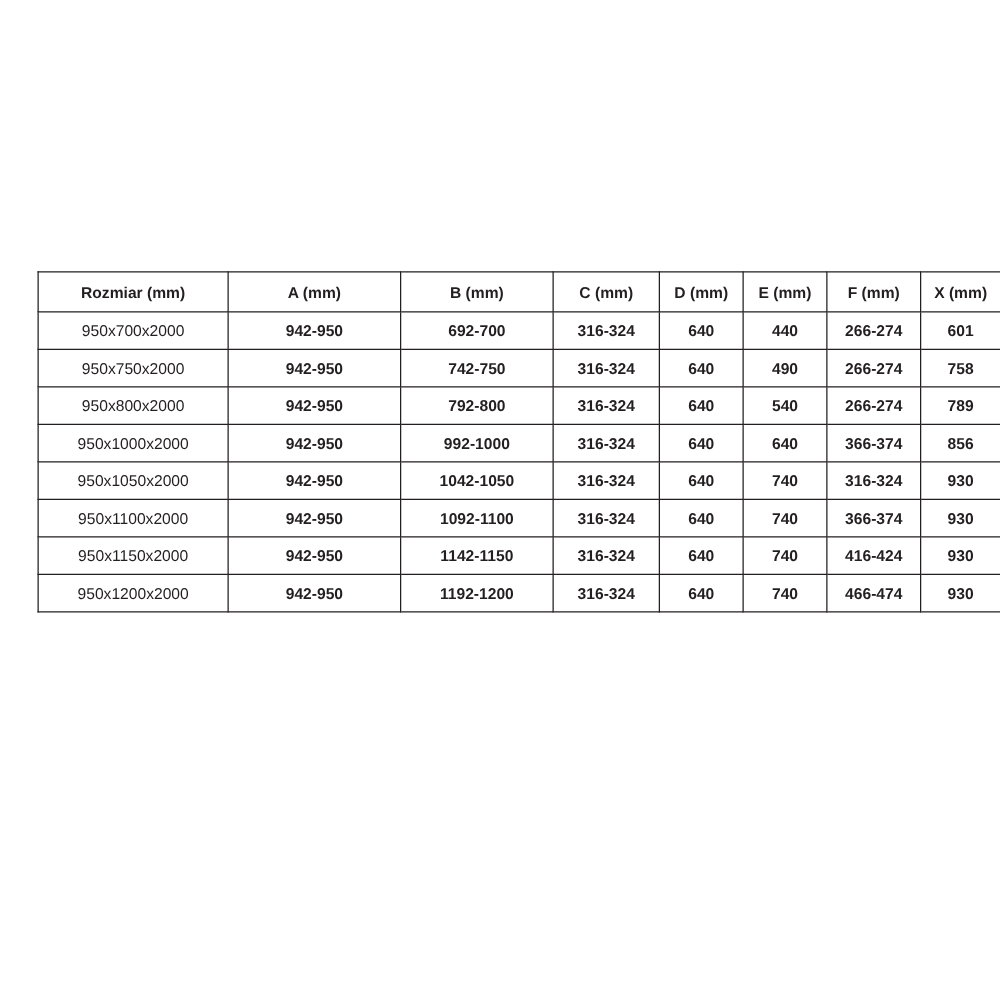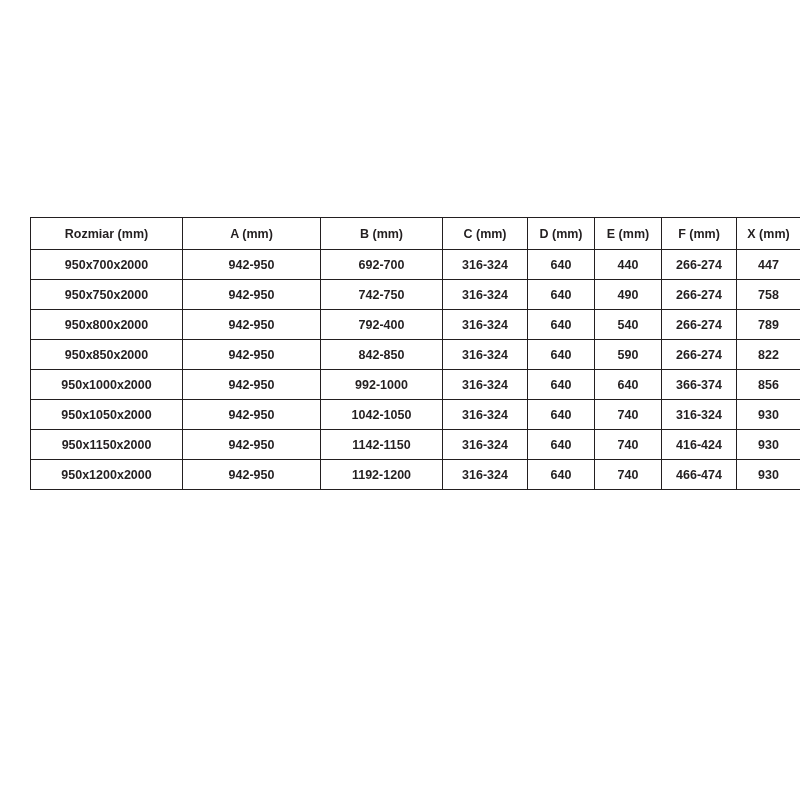--- a/index.html
+++ b/index.html
@@ -43,21 +43,21 @@
   }
   table.spec thead th {
     font-weight: bold;
     font-size: 12.5px;
     height: 32px;
   }
   table.spec tbody td {
     font-weight: bold;
   }
   table.spec tbody td.size-cell {
-    font-weight: bold;
+    font-weight: normal;
     margin-top: 42px;
   }
   
   col.c0 { width: 152px; }
   col.c1 { width: 138px; }
   col.c2 { width: 122px; }
   col.c3 { width: 85px; }
   col.c4 { width: 67px; }
   col.c5 { width: 67px; }
   col.c6 { width: 75px; }
@@ -93,70 +93,70 @@
       </thead>
       <tbody>
         <tr>
           <td class="size-cell">950x700x2000</td>
           <td>942-950</td>
           <td>692-700</td>
           <td>316-324</td>
           <td>640</td>
           <td>440</td>
           <td>266-274</td>
-          <td>447</td>
+          <td>601</td>
         </tr>
         <tr>
           <td class="size-cell">950x750x2000</td>
           <td>942-950</td>
           <td>742-750</td>
           <td>316-324</td>
           <td>640</td>
           <td>490</td>
           <td>266-274</td>
           <td>758</td>
         </tr>
         <tr>
           <td class="size-cell">950x800x2000</td>
           <td>942-950</td>
-          <td>792-400</td>
+          <td>792-800</td>
           <td>316-324</td>
           <td>640</td>
           <td>540</td>
           <td>266-274</td>
           <td>789</td>
-        </tr>
-        <tr>
-          <td class="size-cell">950x850x2000</td>
-          <td>942-950</td>
-          <td>842-850</td>
-          <td>316-324</td>
-          <td>640</td>
-          <td>590</td>
-          <td>266-274</td>
-          <td>822</td>
         </tr>
         <tr>
           <td class="size-cell">950x1000x2000</td>
           <td>942-950</td>
           <td>992-1000</td>
           <td>316-324</td>
           <td>640</td>
           <td>640</td>
           <td>366-374</td>
           <td>856</td>
         </tr>
         <tr>
           <td class="size-cell">950x1050x2000</td>
           <td>942-950</td>
           <td>1042-1050</td>
           <td>316-324</td>
           <td>640</td>
           <td>740</td>
           <td>316-324</td>
+          <td>930</td>
+        </tr>
+        <tr>
+          <td class="size-cell">950x1100x2000</td>
+          <td>942-950</td>
+          <td>1092-1100</td>
+          <td>316-324</td>
+          <td>640</td>
+          <td>740</td>
+          <td>366-374</td>
           <td>930</td>
         </tr>
         <tr>
           <td class="size-cell">950x1150x2000</td>
           <td>942-950</td>
           <td>1142-1150</td>
           <td>316-324</td>
           <td>640</td>
           <td>740</td>
           <td>416-424</td>

